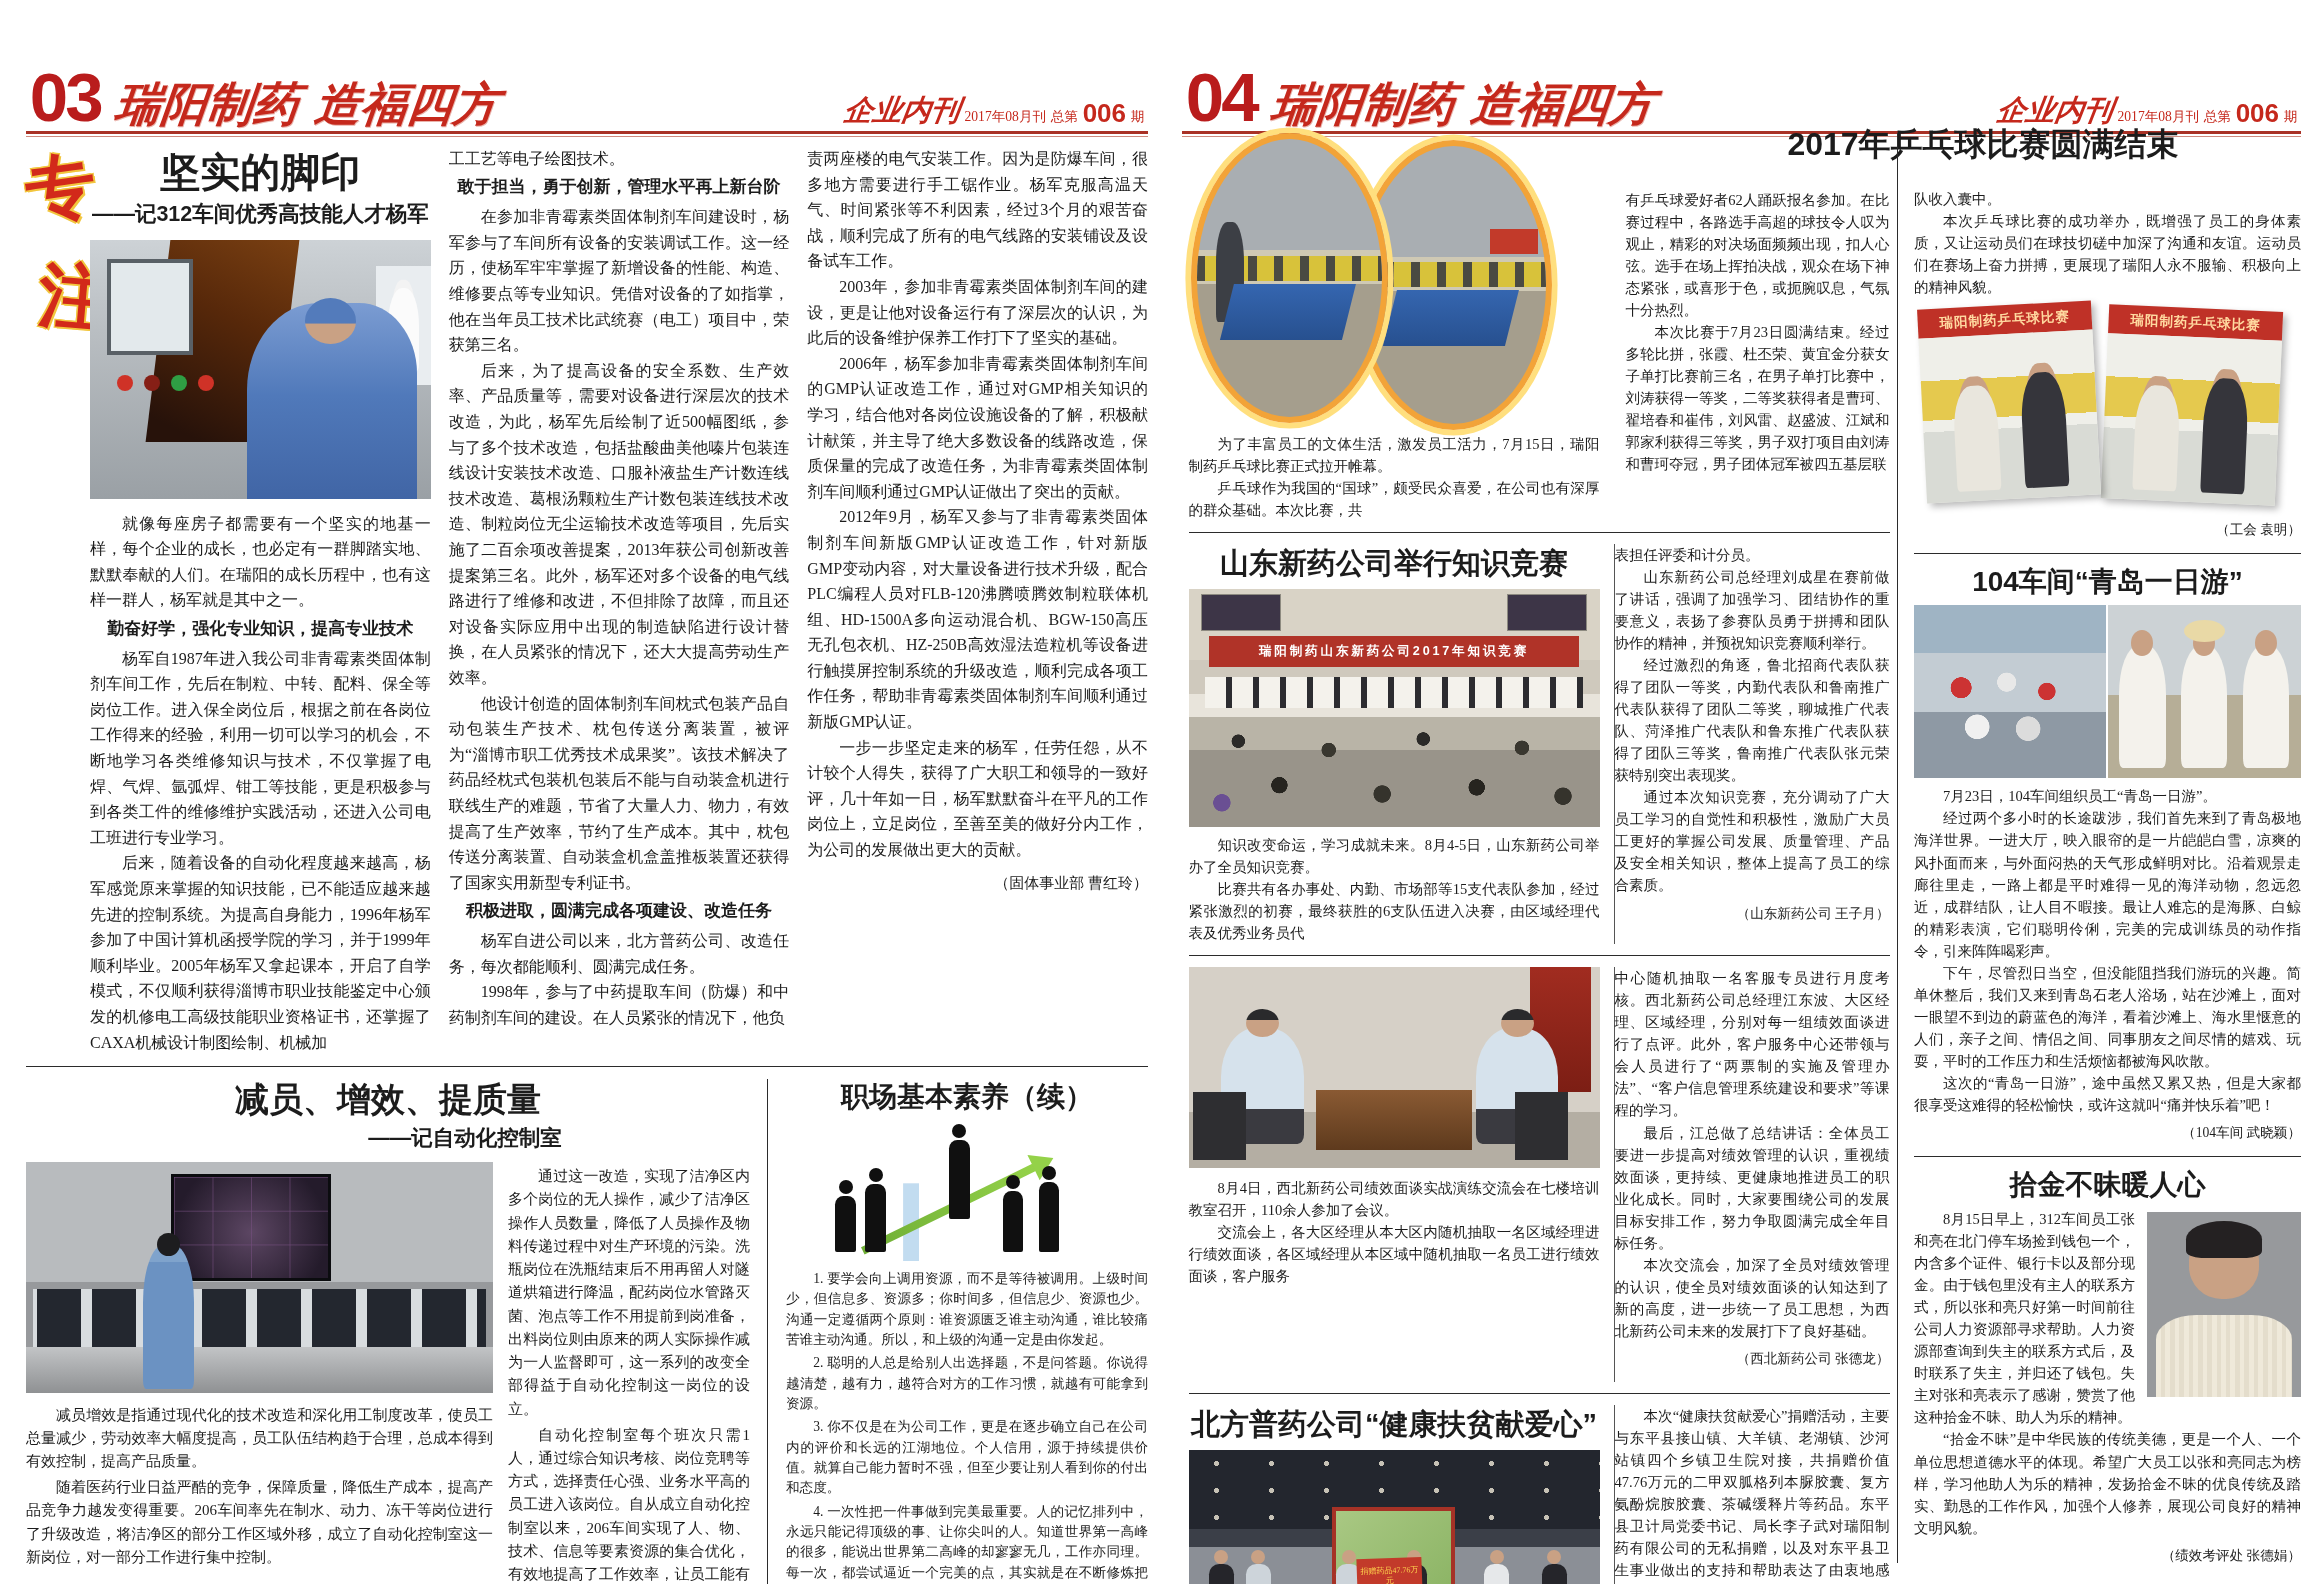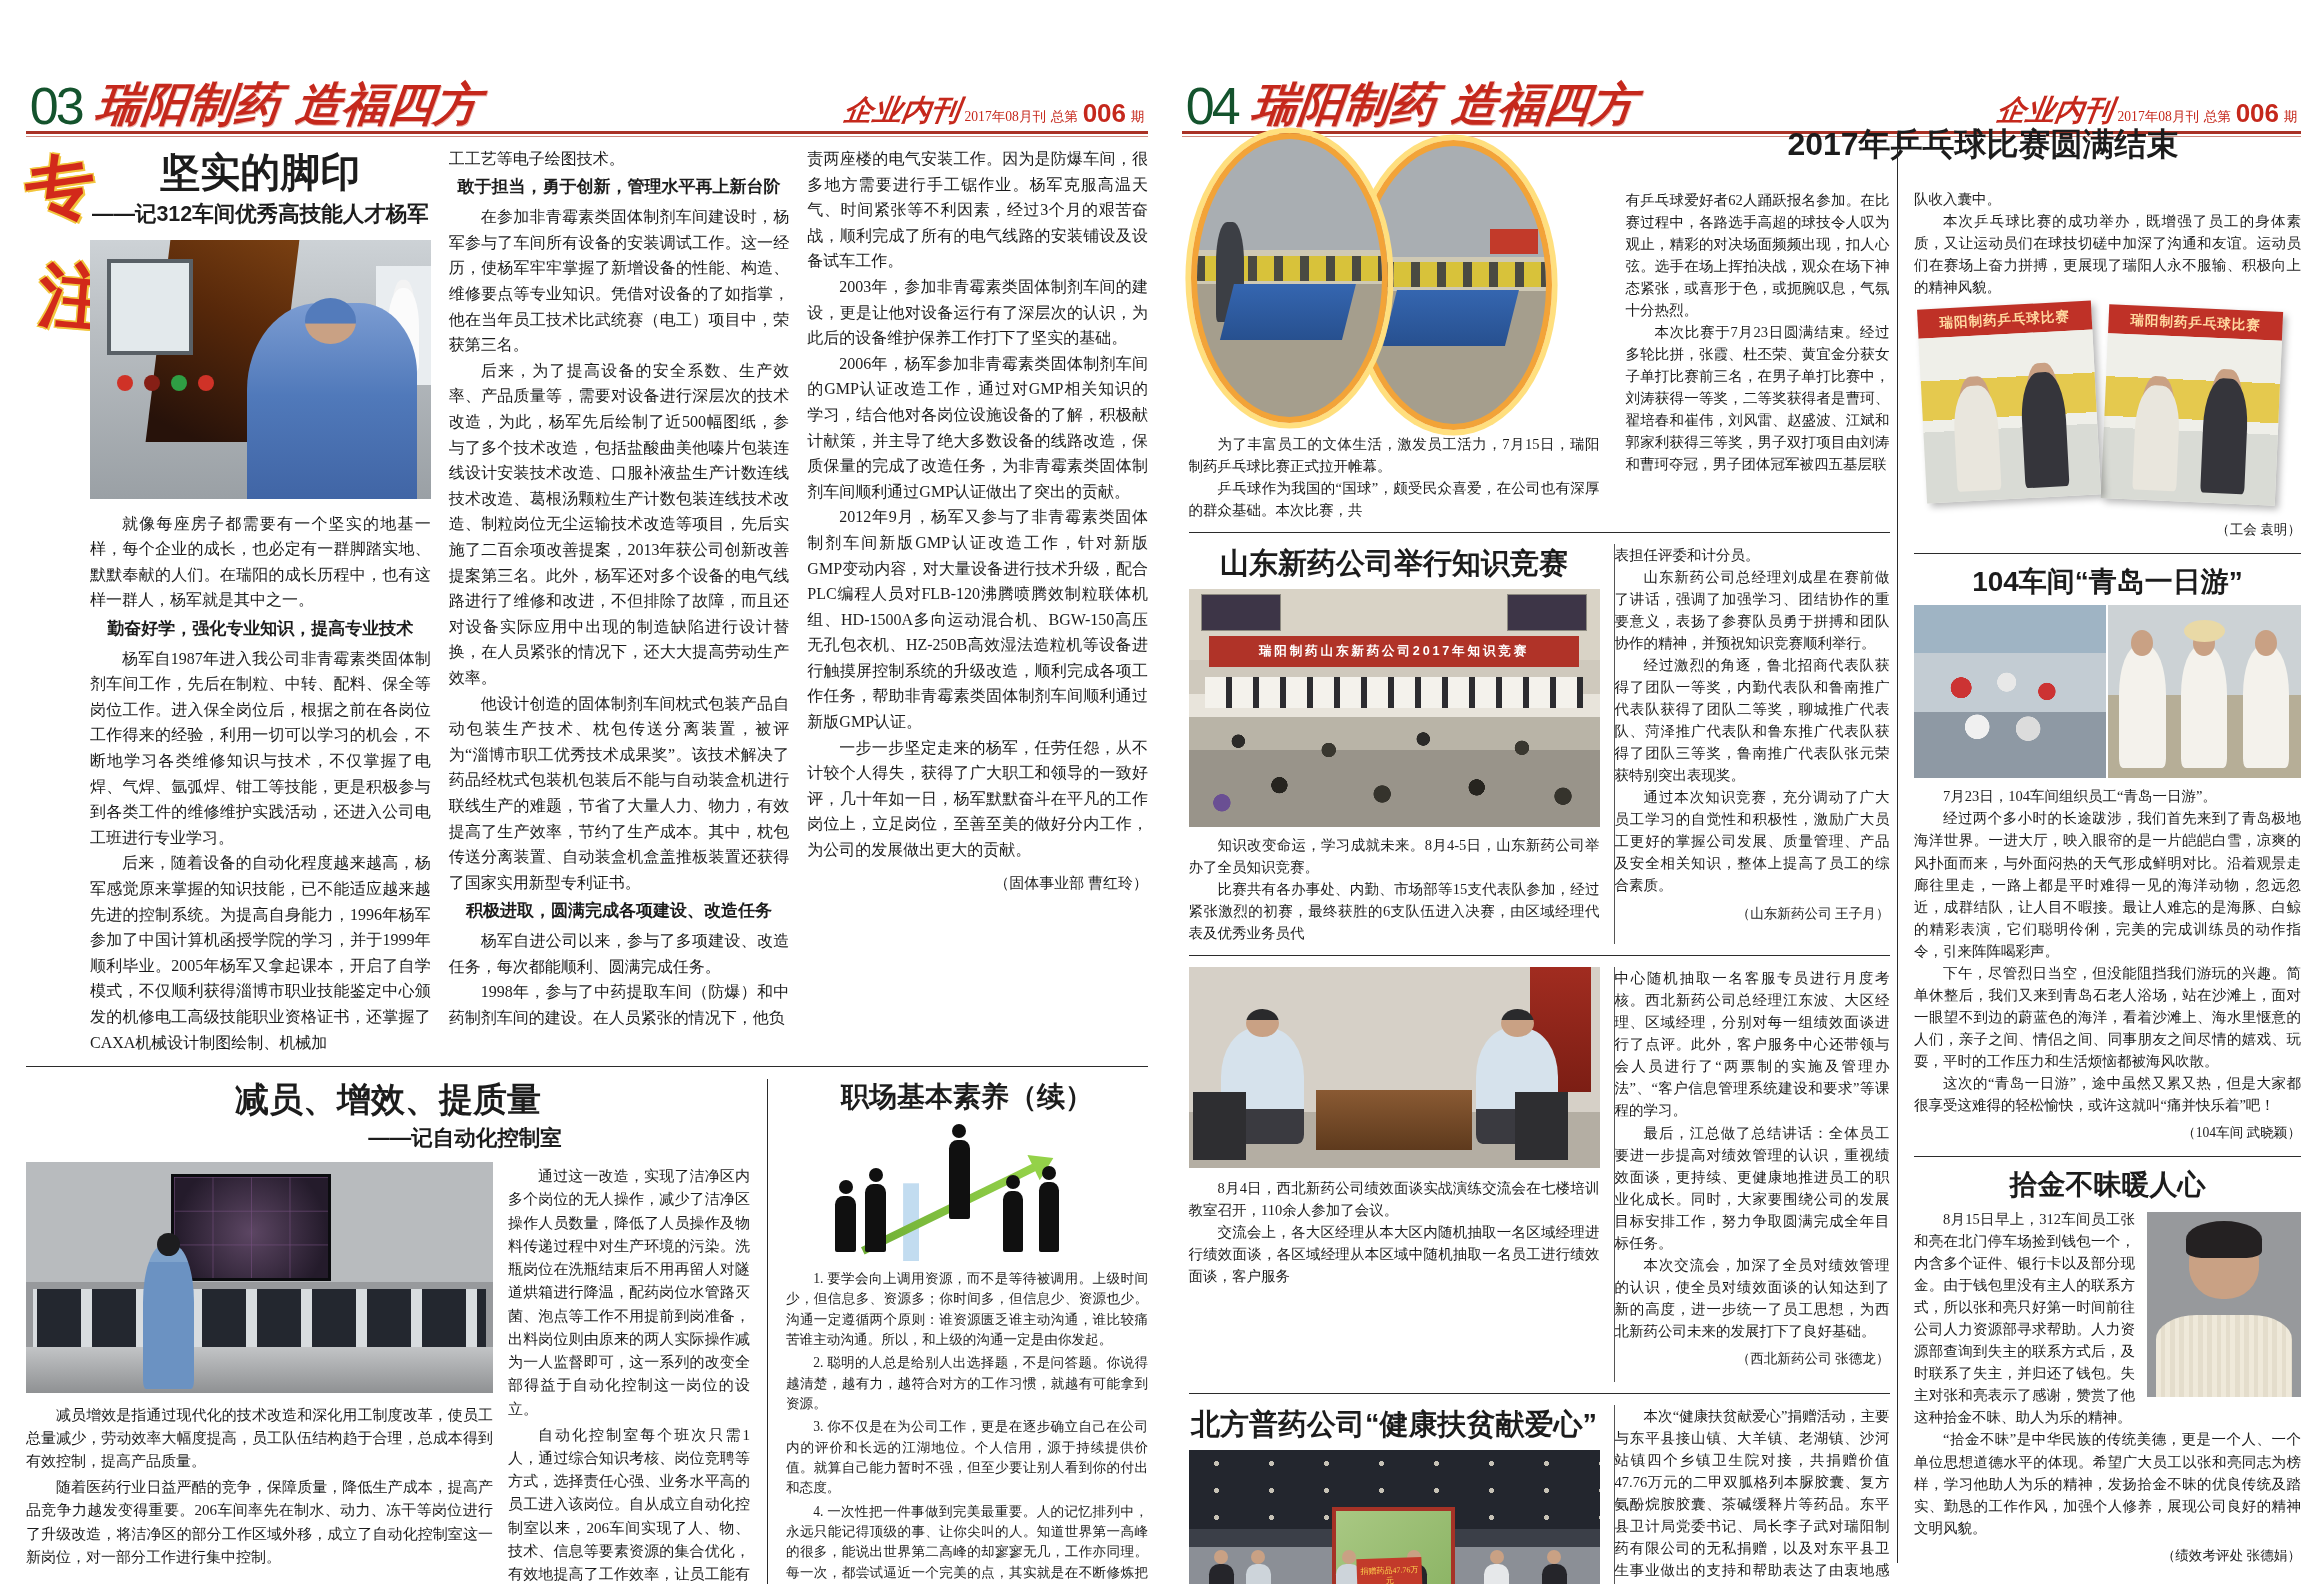--- a/index.html
+++ b/index.html
@@ -5,21 +5,21 @@
   html,body{margin:0;padding:0;background:#e8e8e8}
   #canvas{position:relative;width:2319px;height:1584px;background:#ffffff;overflow:hidden;
           font-family:"Liberation Serif","DejaVu Serif",serif;color:#1c1c1c}
   .page{position:absolute;top:49px}
   #pgL{left:26px;width:1122px;height:1533px}
   #pgR{left:1182px;width:1119px;height:1533px}
 
   
   .hdr{position:relative;height:82px;border-bottom:3.3px solid #a93226;display:flex;align-items:flex-end;gap:14px;padding:0 3.7px}
   .hdr::after{content:"";position:absolute;left:0;right:0;bottom:-6px;height:1.4px;background:#cf8b7f}
-  .pn{font-family:"Liberation Sans",sans-serif;font-weight:400;font-size:52px;line-height:.95;color:#14532d;letter-spacing:-2.8px}
+  .pn{font-family:"Liberation Sans",sans-serif;font-weight:700;font-size:69px;line-height:.95;color:#b91c1c;letter-spacing:-2.8px}
   .brand{font-family:"DejaVu Serif",serif;font-weight:700;font-style:italic;font-size:46px;line-height:1;
          color:#c5281c;transform:skewX(-6deg);padding-bottom:3.7px;white-space:nowrap;text-shadow:0.9px 0.9px 0 #e9b3ab}
   .iss{margin-left:auto;display:flex;align-items:flex-end;gap:4.7px;color:#c5281c;padding-bottom:5.6px;white-space:nowrap}
   .iss .a{font-family:"DejaVu Serif",serif;font-weight:700;font-style:italic;font-size:29px;line-height:1;transform:skewX(-8deg)}
   .iss .b,.iss .d{font-size:13.6px;line-height:1.1}
   .iss .c{font-family:"Liberation Sans",sans-serif;font-weight:700;font-size:26px;line-height:.9}
 
   
   .p{margin:0;text-indent:2em;text-align:justify}
   .cont{text-indent:0}
@@ -228,21 +228,21 @@
         <p class="p">杨军自1987年进入我公司非青霉素类固体制剂车间工作，先后在制粒、中转、配料、保全等岗位工作。进入保全岗位后，根据之前在各岗位工作得来的经验，利用一切可以学习的机会，不断地学习各类维修知识与技术，不仅掌握了电焊、气焊、氩弧焊、钳工等技能，更是积极参与到各类工件的维修维护实践活动，还进入公司电工班进行专业学习。</p>
         <p class="p">后来，随着设备的自动化程度越来越高，杨军感觉原来掌握的知识技能，已不能适应越来越先进的控制系统。为提高自身能力，1996年杨军参加了中国计算机函授学院的学习，并于1999年顺利毕业。2005年杨军又拿起课本，开启了自学模式，不仅顺利获得淄博市职业技能鉴定中心颁发的机修电工高级技能职业资格证书，还掌握了CAXA机械设计制图绘制、机械加</p>
       </div>
       <div class="fcol">
         <p class="p cont">工工艺等电子绘图技术。</p>
         <p class="sh">敢于担当，勇于创新，管理水平再上新台阶</p>
         <p class="p">在参加非青霉素类固体制剂车间建设时，杨军参与了车间所有设备的安装调试工作。这一经历，使杨军牢牢掌握了新增设备的性能、构造、维修要点等专业知识。凭借对设备的了如指掌，他在当年员工技术比武统赛（电工）项目中，荣获第三名。</p>
         <p class="p">后来，为了提高设备的安全系数、生产效率、产品质量等，需要对设备进行深层次的技术改造，为此，杨军先后绘制了近500幅图纸，参与了多个技术改造，包括盐酸曲美他嗪片包装连线设计安装技术改造、口服补液盐生产计数连线技术改造、葛根汤颗粒生产计数包装连线技术改造、制粒岗位无尘运输技术改造等项目，先后实施了二百余项改善提案，2013年获公司创新改善提案第三名。此外，杨军还对多个设备的电气线路进行了维修和改进，不但排除了故障，而且还对设备实际应用中出现的制造缺陷进行设计替换，在人员紧张的情况下，还大大提高劳动生产效率。</p>
         <p class="p">他设计创造的固体制剂车间枕式包装产品自动包装生产技术、枕包传送分离装置，被评为“淄博市职工优秀技术成果奖”。该技术解决了药品经枕式包装机包装后不能与自动装盒机进行联线生产的难题，节省了大量人力、物力，有效提高了生产效率，节约了生产成本。其中，枕包传送分离装置、自动装盒机盒盖推板装置还获得了国家实用新型专利证书。</p>
         <p class="sh">积极进取，圆满完成各项建设、改造任务</p>
-        <p class="p">杨军自进公司以来，参与了多项建设、改造任务，每次都能顺利、圆满完成任务。</p>
+        <p class="p">杨军自进公司以来，北方普药公司、改造任务，每次都能顺利、圆满完成任务。</p>
         <p class="p">1998年，参与了中药提取车间（防爆）和中药制剂车间的建设。在人员紧张的情况下，他负</p>
       </div>
       <div class="fcol">
         <p class="p cont">责两座楼的电气安装工作。因为是防爆车间，很多地方需要进行手工锯作业。杨军克服高温天气、时间紧张等不利因素，经过3个月的艰苦奋战，顺利完成了所有的电气线路的安装铺设及设备试车工作。</p>
         <p class="p">2003年，参加非青霉素类固体制剂车间的建设，更是让他对设备运行有了深层次的认识，为此后的设备维护保养工作打下了坚实的基础。</p>
         <p class="p">2006年，杨军参加非青霉素类固体制剂车间的GMP认证改造工作，通过对GMP相关知识的学习，结合他对各岗位设施设备的了解，积极献计献策，并主导了绝大多数设备的线路改造，保质保量的完成了改造任务，为非青霉素类固体制剂车间顺利通过GMP认证做出了突出的贡献。</p>
         <p class="p">2012年9月，杨军又参与了非青霉素类固体制剂车间新版GMP认证改造工作，针对新版GMP变动内容，对大量设备进行技术升级，配合PLC编程人员对FLB-120沸腾喷腾效制粒联体机组、HD-1500A多向运动混合机、BGW-150高压无孔包衣机、HZ-250B高效湿法造粒机等设备进行触摸屏控制系统的升级改造，顺利完成各项工作任务，帮助非青霉素类固体制剂车间顺利通过新版GMP认证。</p>
         <p class="p">一步一步坚定走来的杨军，任劳任怨，从不计较个人得失，获得了广大职工和领导的一致好评，几十年如一日，杨军默默奋斗在平凡的工作岗位上，立足岗位，至善至美的做好分内工作，为公司的发展做出更大的贡献。</p>
         <p class="sg">（固体事业部 曹红玲）</p>
       </div>

